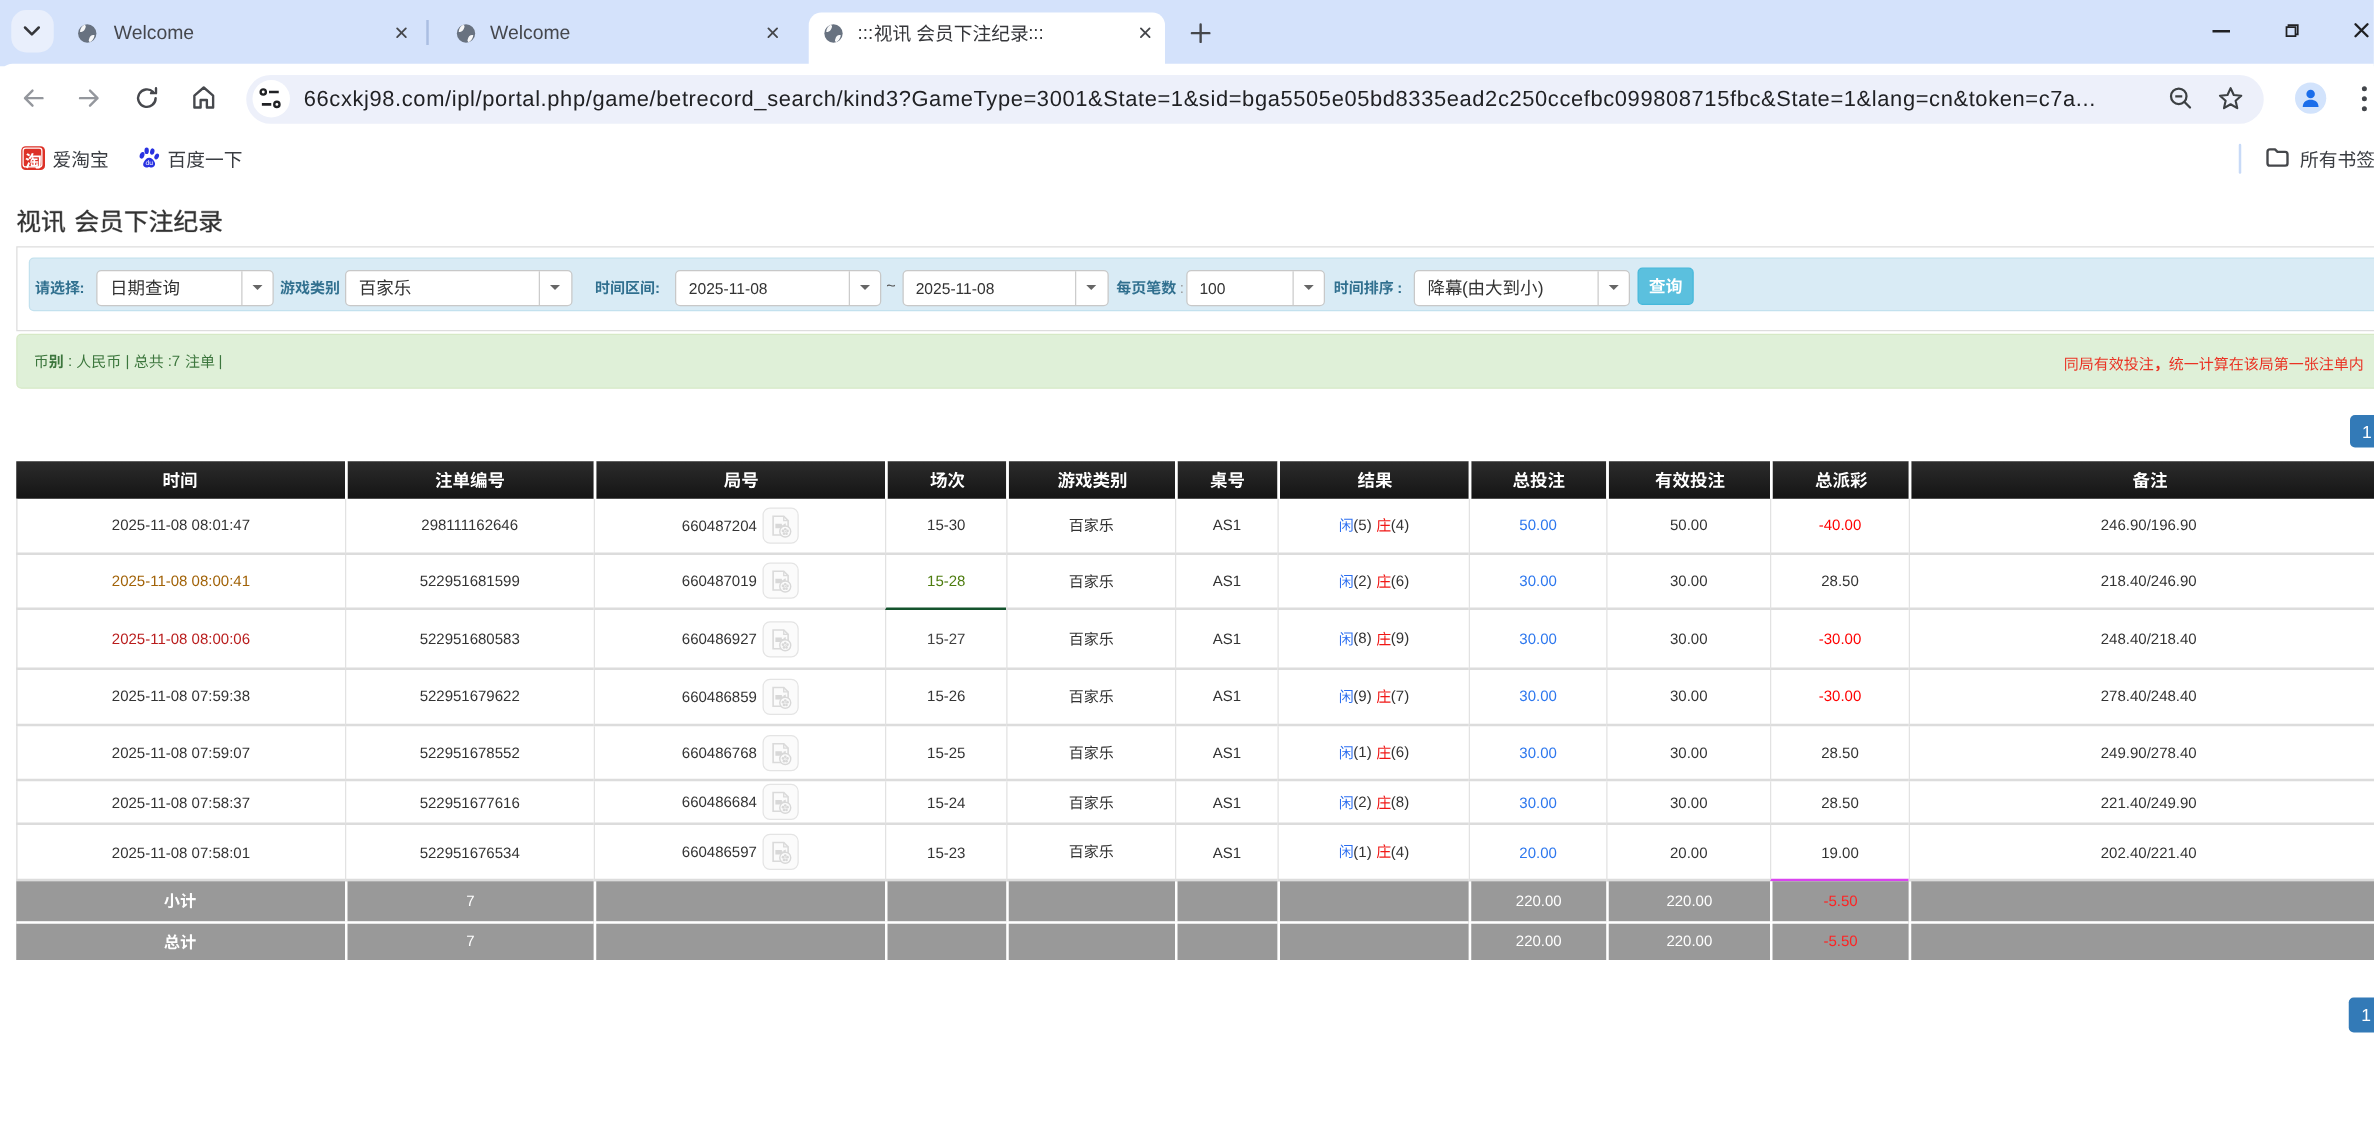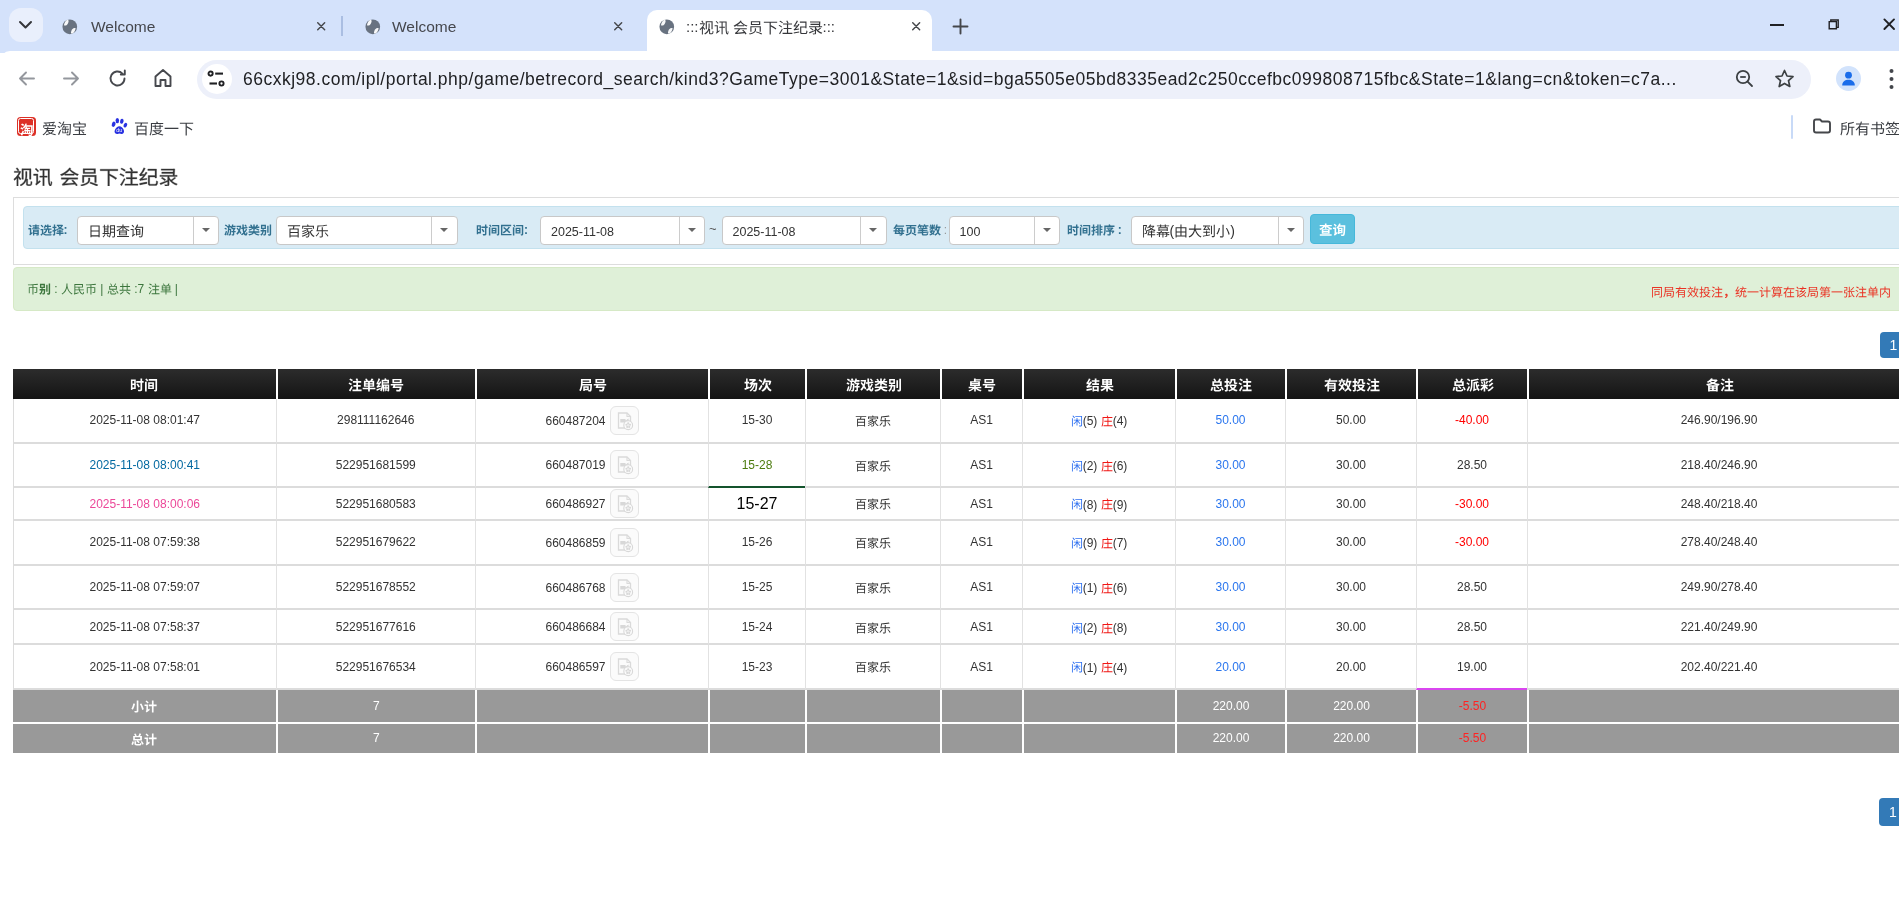--- a/index.html
+++ b/index.html
@@ -467,21 +467,21 @@
             <use href="#r95f2"></use>
           </svg><span style="font-size:12px;color:#333;vertical-align:middle">(5) </span><svg class="k" style="width:12px;height:12px;fill:#f01715;vertical-align:middle" viewBox="0 0 250 250">
             <use href="#r5e84"></use>
           </svg><span style="font-size:12px;color:#333;vertical-align:middle">(4)</span></td>
         <td style="border-bottom:2px solid #dcdcdc;font-size:12px;color:#2b76ee;border-left:1.5px solid #e2e2e2">50.00</td>
         <td style="border-bottom:2px solid #dcdcdc;font-size:12px;color:#333;border-left:1.5px solid #e2e2e2">50.00</td>
         <td style="border-bottom:2px solid #dcdcdc;font-size:12px;color:#f00;border-left:1.5px solid #e2e2e2">-40.00</td>
         <td style="border-bottom:2px solid #dcdcdc;font-size:12px;color:#333;border-left:1.5px solid #e2e2e2">246.90/196.90</td>
       </tr>
       <tr>
-        <td style="height:44.6px;border-left:1.5px solid #dcdcdc;border-bottom:2px solid #dcdcdc;font-size:12px;color:#0369a1">2025-11-08 08:00:41</td>
+        <td style="height:44.6px;border-left:1.5px solid #dcdcdc;border-bottom:2px solid #dcdcdc;font-size:12px;color:#a16207">2025-11-08 08:00:41</td>
         <td style="border-bottom:2px solid #dcdcdc;font-size:12px;color:#333;border-left:1.5px solid #e2e2e2">522951681599</td>
         <td style="border-bottom:2px solid #dcdcdc;border-left:1.5px solid #e2e2e2"><span style="font-size:12px;color:#333;vertical-align:middle">660487019</span><span class="row-ic" style="width:29px;height:29px;margin-left:4px;border:1px solid #e4e4e4;border-radius:6px;background:#fbfbfb;position:relative"><svg style="position:absolute;left:3px;top:3px" width="22" height="22" viewBox="0 0 22 22">
               <path d="M4.5 3 H13 L16.5 6.5 V18 H4.5 Z" fill="none" stroke="#dadada" stroke-width="1.3"></path>
               <path d="M13 3 V6.5 H16.5" fill="none" stroke="#dadada" stroke-width="1.1"></path>
               <path d="M6.3 9 H11.5 V10.2 H12.8 V9.4 L14.6 8.6 V12.8 L12.8 12 V11.2 H11.5 V12.6 H6.3 Z" fill="#d8d8d8"></path>
               <circle cx="14.2" cy="15.2" r="4.4" fill="#fbfbfb" stroke="#d8d8d8" stroke-width="1.1"></circle>
               <circle cx="14.2" cy="13.4" r="1.05" fill="#d8d8d8"></circle>
               <circle cx="12.4" cy="14.7" r="1.05" fill="#d8d8d8"></circle>
               <circle cx="16" cy="14.7" r="1.05" fill="#d8d8d8"></circle>
               <circle cx="13.2" cy="16.9" r="1.05" fill="#d8d8d8"></circle>
@@ -499,35 +499,35 @@
             <use href="#r95f2"></use>
           </svg><span style="font-size:12px;color:#333;vertical-align:middle">(2) </span><svg class="k" style="width:12px;height:12px;fill:#f01715;vertical-align:middle" viewBox="0 0 250 250">
             <use href="#r5e84"></use>
           </svg><span style="font-size:12px;color:#333;vertical-align:middle">(6)</span></td>
         <td style="border-bottom:2px solid #dcdcdc;font-size:12px;color:#2b76ee;border-left:1.5px solid #e2e2e2">30.00</td>
         <td style="border-bottom:2px solid #dcdcdc;font-size:12px;color:#333;border-left:1.5px solid #e2e2e2">30.00</td>
         <td style="border-bottom:2px solid #dcdcdc;font-size:12px;color:#333;border-left:1.5px solid #e2e2e2">28.50</td>
         <td style="border-bottom:2px solid #dcdcdc;font-size:12px;color:#333;border-left:1.5px solid #e2e2e2">218.40/246.90</td>
       </tr>
       <tr>
-        <td style="height:33px;border-left:1.5px solid #dcdcdc;border-bottom:2px solid #dcdcdc;font-size:12px;color:#ec4899">2025-11-08 08:00:06</td>
+        <td style="height:48px;border-left:1.5px solid #dcdcdc;border-bottom:2px solid #dcdcdc;font-size:12px;color:#b91c1c">2025-11-08 08:00:06</td>
         <td style="border-bottom:2px solid #dcdcdc;font-size:12px;color:#333;border-left:1.5px solid #e2e2e2">522951680583</td>
         <td style="border-bottom:2px solid #dcdcdc;border-left:1.5px solid #e2e2e2"><span style="font-size:12px;color:#333;vertical-align:middle">660486927</span><span class="row-ic" style="width:29px;height:29px;margin-left:4px;border:1px solid #e4e4e4;border-radius:6px;background:#fbfbfb;position:relative"><svg style="position:absolute;left:3px;top:3px" width="22" height="22" viewBox="0 0 22 22">
               <path d="M4.5 3 H13 L16.5 6.5 V18 H4.5 Z" fill="none" stroke="#dadada" stroke-width="1.3"></path>
               <path d="M13 3 V6.5 H16.5" fill="none" stroke="#dadada" stroke-width="1.1"></path>
               <path d="M6.3 9 H11.5 V10.2 H12.8 V9.4 L14.6 8.6 V12.8 L12.8 12 V11.2 H11.5 V12.6 H6.3 Z" fill="#d8d8d8"></path>
               <circle cx="14.2" cy="15.2" r="4.4" fill="#fbfbfb" stroke="#d8d8d8" stroke-width="1.1"></circle>
               <circle cx="14.2" cy="13.4" r="1.05" fill="#d8d8d8"></circle>
               <circle cx="12.4" cy="14.7" r="1.05" fill="#d8d8d8"></circle>
               <circle cx="16" cy="14.7" r="1.05" fill="#d8d8d8"></circle>
               <circle cx="13.2" cy="16.9" r="1.05" fill="#d8d8d8"></circle>
               <circle cx="15.2" cy="16.9" r="1.05" fill="#d8d8d8"></circle>
               <path d="M13.7 15.2 h1" stroke="#d8d8d8" stroke-width=".8"></path>
             </svg></span></td>
-        <td style="border-bottom:2px solid #dcdcdc;font-size:16px;color:#000000;border-left:1.5px solid #e2e2e2">15-27</td>
+        <td style="border-bottom:2px solid #dcdcdc;font-size:12px;color:#404040;border-left:1.5px solid #e2e2e2">15-27</td>
         <td style="border-bottom:2px solid #dcdcdc;border-left:1.5px solid #e2e2e2"><svg class="k" style="width:36px;height:12px;fill:#333;vertical-align:middle" viewBox="0 0 750 250">
             <use href="#r767e"></use>
             <use href="#r5bb6" x="250"></use>
             <use href="#r4e50" x="500"></use>
           </svg></td>
         <td style="border-bottom:2px solid #dcdcdc;font-size:12px;color:#333;border-left:1.5px solid #e2e2e2">AS1</td>
         <td style="border-bottom:2px solid #dcdcdc;border-left:1.5px solid #e2e2e2"><svg class="k" style="width:12px;height:12px;fill:#2b6ef0;vertical-align:middle" viewBox="0 0 250 250">
             <use href="#r95f2"></use>
           </svg><span style="font-size:12px;color:#333;vertical-align:middle">(8) </span><svg class="k" style="width:12px;height:12px;fill:#f01715;vertical-align:middle" viewBox="0 0 250 250">
             <use href="#r5e84"></use>

